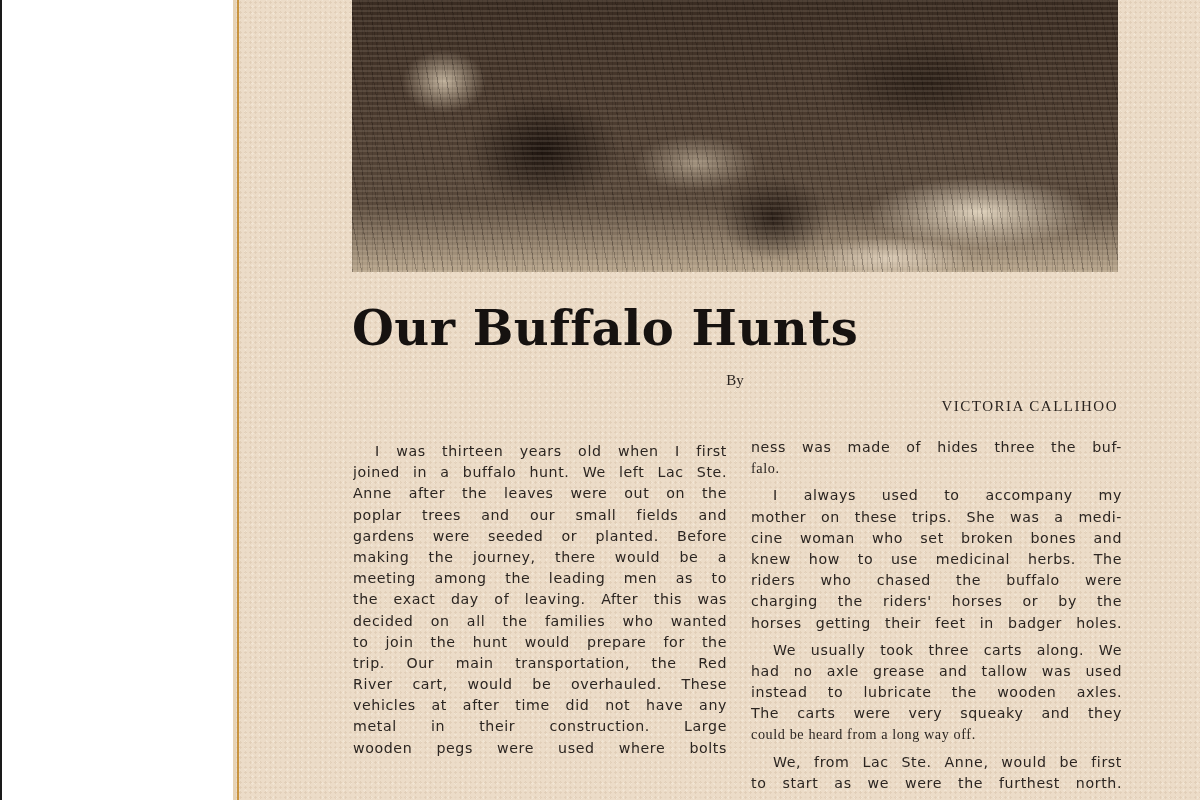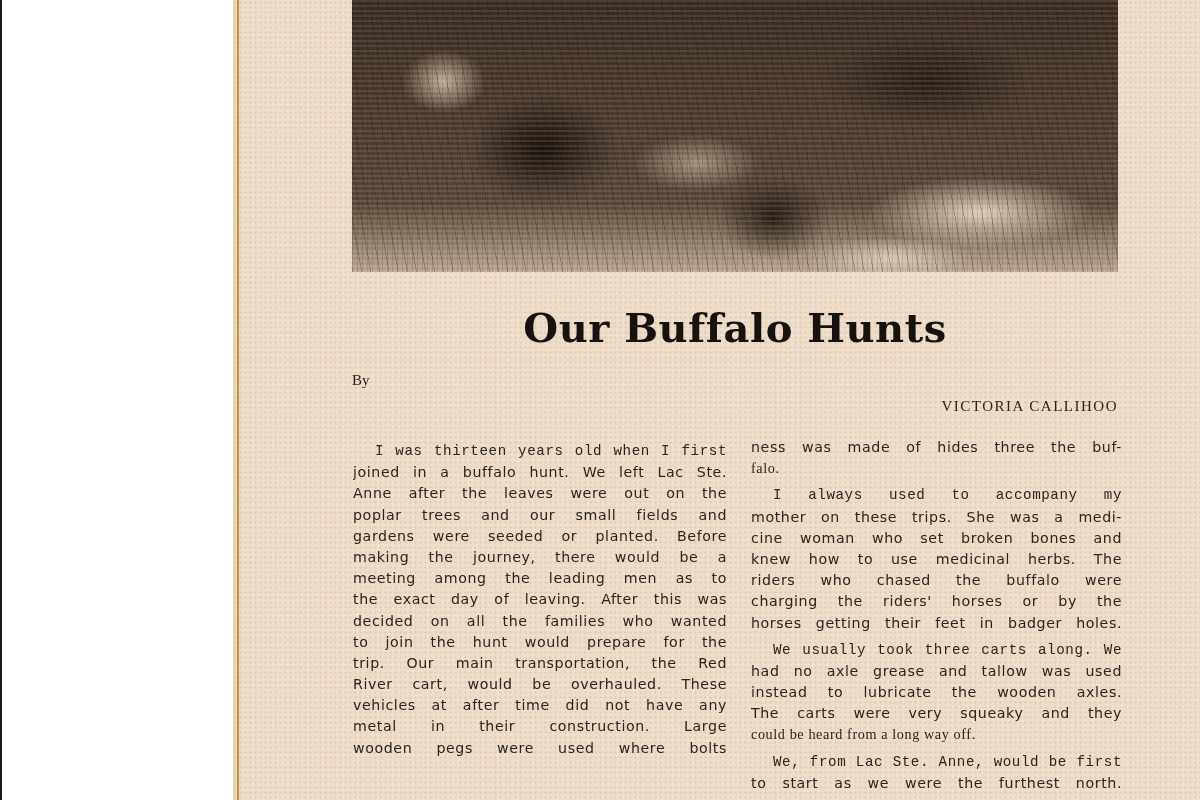--- a/index.html
+++ b/index.html
@@ -70,33 +70,33 @@
       background-image:
         repeating-linear-gradient(0deg, rgba(255,240,220,0.10) 0 2px, transparent 2px 5px),
         repeating-linear-gradient(90deg, rgba(0,0,0,0.12) 0 1px, transparent 1px 5px),
         repeating-linear-gradient(80deg, rgba(20,12,8,0.25) 0 1px, transparent 1px 9px);
     }
     .title {
       position: absolute;
       left: 119px;
       width: 766px;
       top: 298px;
-      text-align: center;
       font-family: "DejaVu Serif", serif;
       font-weight: bold;
-      font-size: 40px;
+      font-size: 48px;
       letter-spacing: 0.5px;
       color: #161210;
       line-height: 60px;
     }
     .byline-by {
       position: absolute;
       left: 119px;
       width: 766px;
       top: 372px;
+      text-align: center;
       font-family: "Liberation Serif", serif;
       font-size: 15px;
       color: #2a2420;
     }
     .byline-author {
       position: absolute;
       left: 119px;
       width: 766px;
       top: 398px;
       text-align: right;
@@ -119,21 +119,21 @@
     .column-right { left: 518px; width: 371px; top: 437px; }
     .line {
       display: block;
       white-space: nowrap;
       text-align-last: justify;
       text-align: justify;
       height: 21.2px;
       overflow: hidden;
     }
     .line.last { text-align-last: left; font-family: Liberation Serif, serif; }
-    .line.indent { text-indent: 22px; font-family: Liberation Mono, monospace; }
+    .line.indent { text-indent: 22px; }
     .para-gap { display: block; height: 6px; }
   </style>
 </head>
 <body>
 
 <div class="viewer-left-border"></div>
 
 <div class="page">
   <div class="page-edge"></div>
   <div class="page-edge-line"></div>

